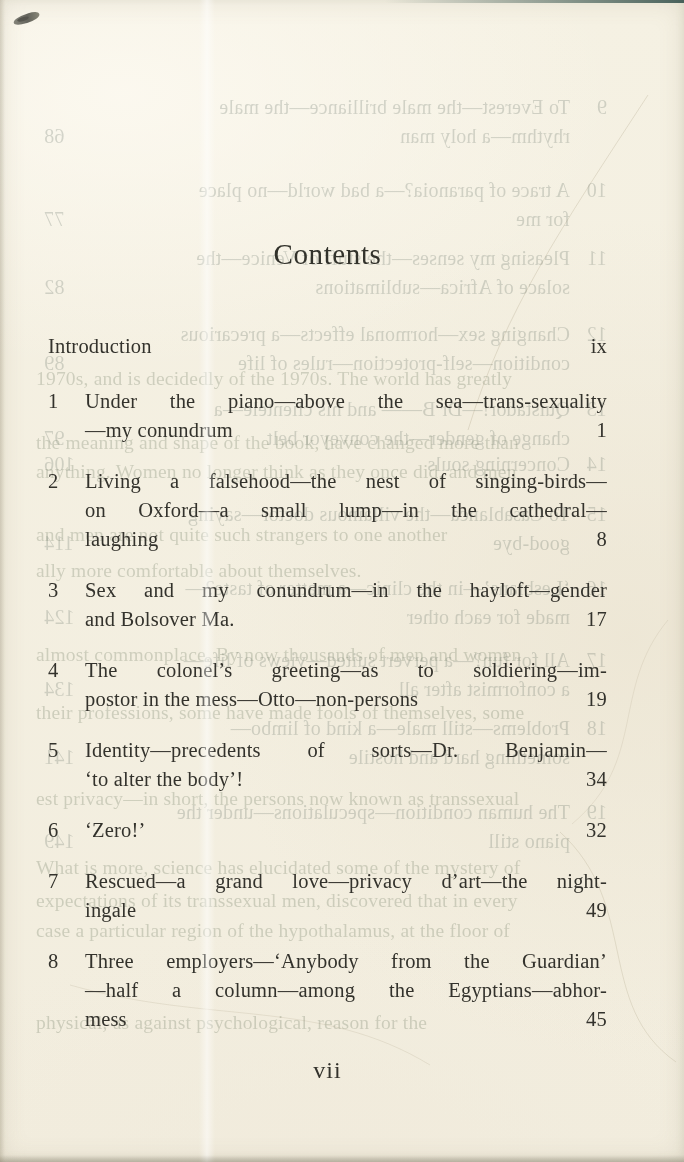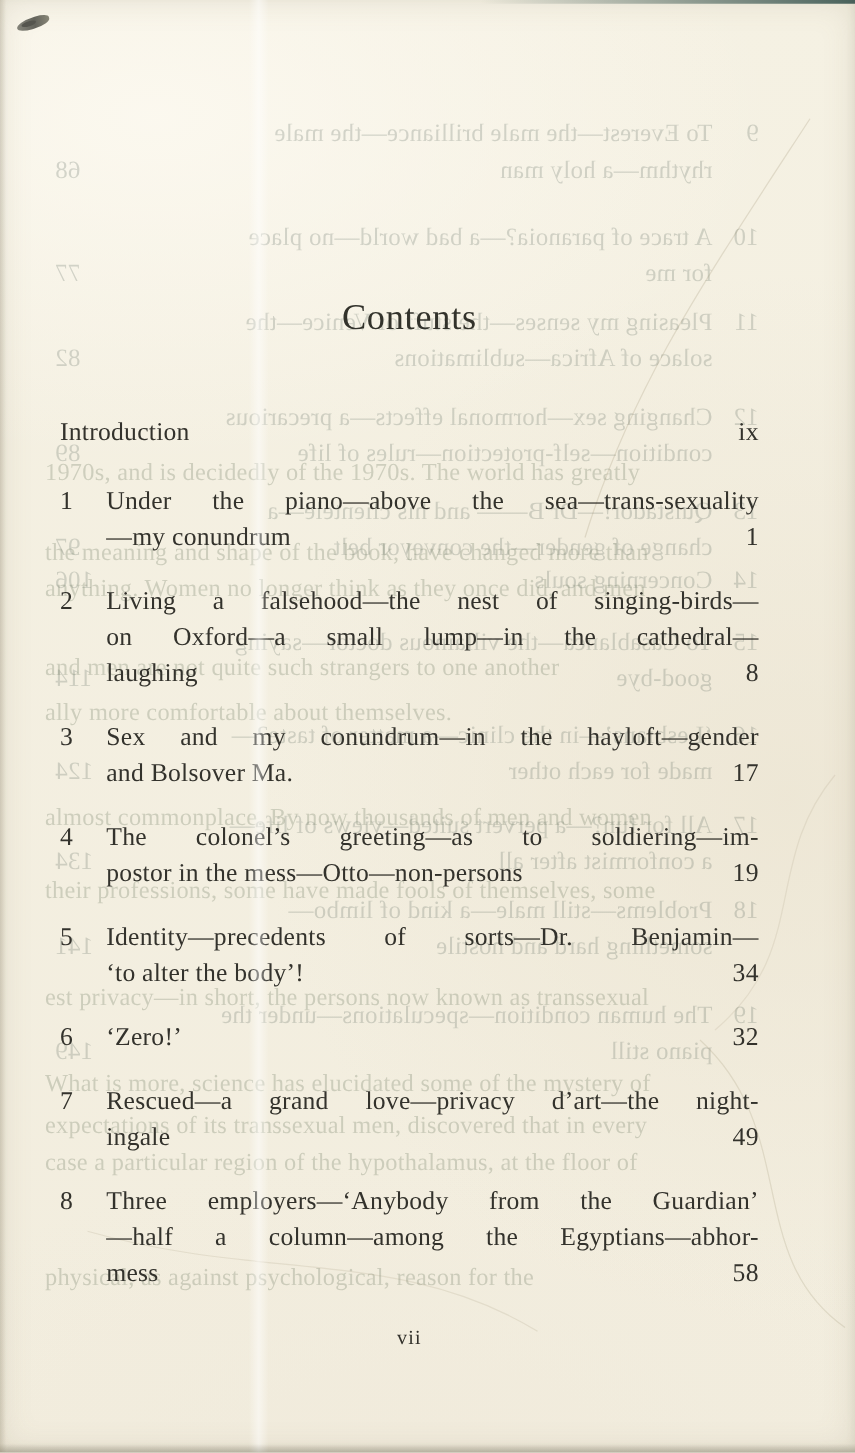--- a/index.html
+++ b/index.html
@@ -57,21 +57,21 @@
     margin:0 0 60px 0;font-size:29px;line-height:35px;font-weight:normal;
     text-align:center;letter-spacing:.6px;color:#32322b;
   }
   .intro-row{display:flex;justify-content:space-between;margin-bottom:26px;}
   .toc-entry{position:relative;margin-bottom:22px;}
   .toc-num{position:absolute;left:0;top:0;}
   .toc-text{margin-left:37px;}
   .toc-line{text-align:left;}
   .toc-line.just{text-align:justify;text-align-last:justify;}
   .toc-page{position:absolute;right:0;bottom:0;}
-  .folio{margin-top:4px;text-align:center;font-size:16px;letter-spacing:1px;}
+  .folio{margin-top:4px;text-align:center;font-size:24px;letter-spacing:1px;}
 </style>
 </head>
 <body>
 
 <div id="page">
 
   <div id="bleed-verso">
       <div class="bv-entry" style="top: 93px;">
         <span class="bv-num">9</span>
         <div class="bv-text">
@@ -246,21 +246,21 @@
           </div>
           <span class="toc-page">49</span>
         </div>
         <div class="toc-entry">
           <span class="toc-num">8</span>
           <div class="toc-text">
             <div class="toc-line just">Three employers—‘Anybody from the Guardian’</div>
             <div class="toc-line just">—half a column—among the Egyptians—abhor-</div>
             <div class="toc-line">mess</div>
           </div>
-          <span class="toc-page">58</span>
+          <span class="toc-page">45</span>
         </div>
       </div>
     <div class="folio">vii</div>
   </div>
 
   <div class="smudge"></div>
   <div class="streak"></div>
   <div class="edge-top"></div>
   <div class="edge-bottom"></div>
   <div class="edge-left"></div>

